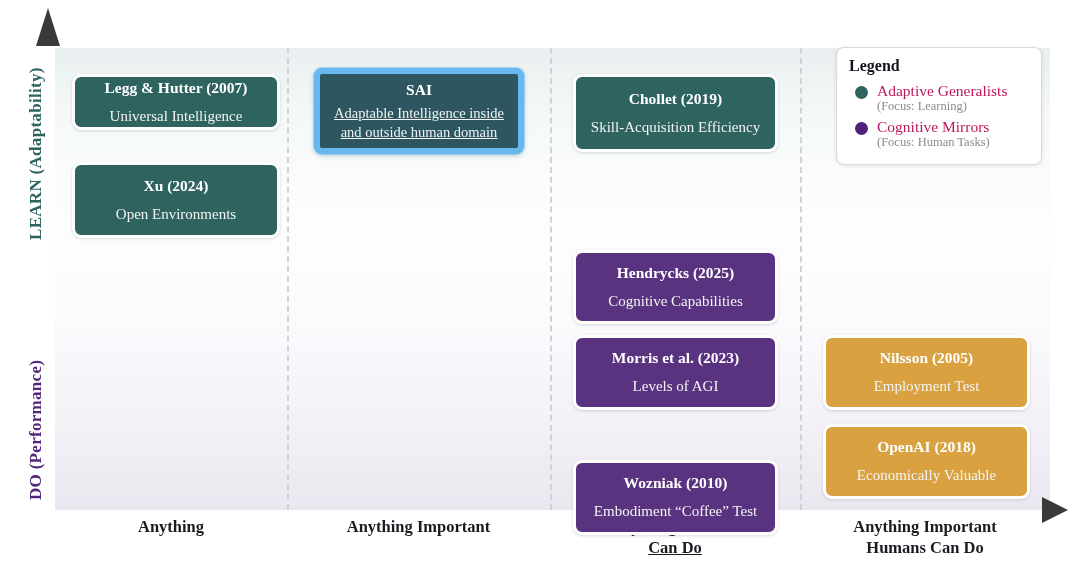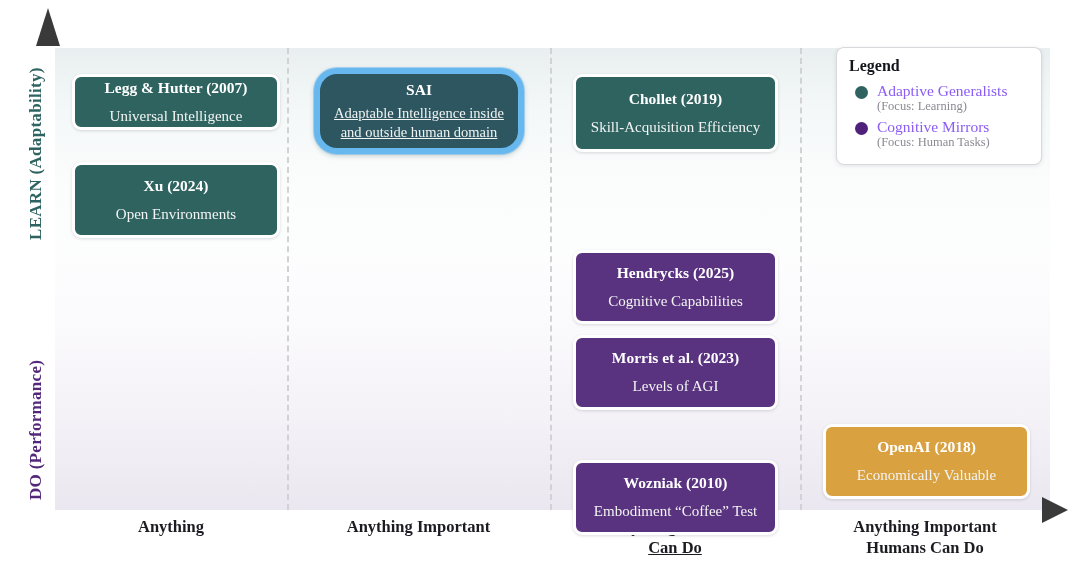--- a/index.html
+++ b/index.html
@@ -128,21 +128,21 @@
     color: #f2f4f3;
   }
   .node.teal      { background: #2e6360; }
   .node.purple    { background: #5a3380; }
   .node.gold      { background: #d9a13f; }
 
   
   .node.highlight {
     background: #2d5660;
     border: 6px solid #66b8ee;
-    border-radius: 23px;
+    border-radius: 8px;
     box-shadow: 0 0 0 1px rgba(102,184,238,0.5), 0 2px 5px rgba(40,70,90,0.25);
   }
   .node.highlight .n-title { font-size: 15.5px; }
   .node.highlight .n-sub { margin-top: 3px; font-size: 14.5px; line-height: 1.3; text-decoration: underline; }
 
   
   #legend {
     position: absolute;
     left: 836px;
     top: 47px;
@@ -168,21 +168,21 @@
   }
   .legend-dot {
     width: 13px; height: 13px;
     border-radius: 50%;
     flex: 0 0 13px;
     margin-top: 4px;
     margin-right: 9px;
   }
   .legend-text .lg-label {
     font-size: 15.5px;
-    color: #8b5cf6;
+    color: #be185d;
     line-height: 1.12;
   }
   .legend-text .lg-focus {
     font-size: 12.5px;
     color: #8a8a93;
     line-height: 1.18;
   }
 </style>
 </head>
 <body>
@@ -246,20 +246,24 @@
   <div class="node purple" style="left:573px; top:335px; width:205px; height:75px;">
     <div class="n-title">Morris et al. (2023)</div>
     <div class="n-sub">Levels of AGI</div>
   </div>
 
   <div class="node purple" style="left:573px; top:424px; width:205px; height:75px;margin-top:36px;">
     <div class="n-title">Wozniak (2010)</div>
     <div class="n-sub">Embodiment “Coffee” Test</div>
   </div>
 
+  <div class="node gold" style="left:823px; top:335px; width:207px; height:75px;">
+    <div class="n-title">Nilsson (2005)</div>
+    <div class="n-sub">Employment Test</div>
+  </div>
 
   <div class="node gold" style="left:823px; top:424px; width:207px; height:75px;">
     <div class="n-title">OpenAI (2018)</div>
     <div class="n-sub">Economically Valuable</div>
   </div>
 
   <div id="legend">
     <div class="legend-title">Legend</div>
 
     <div class="legend-row">

